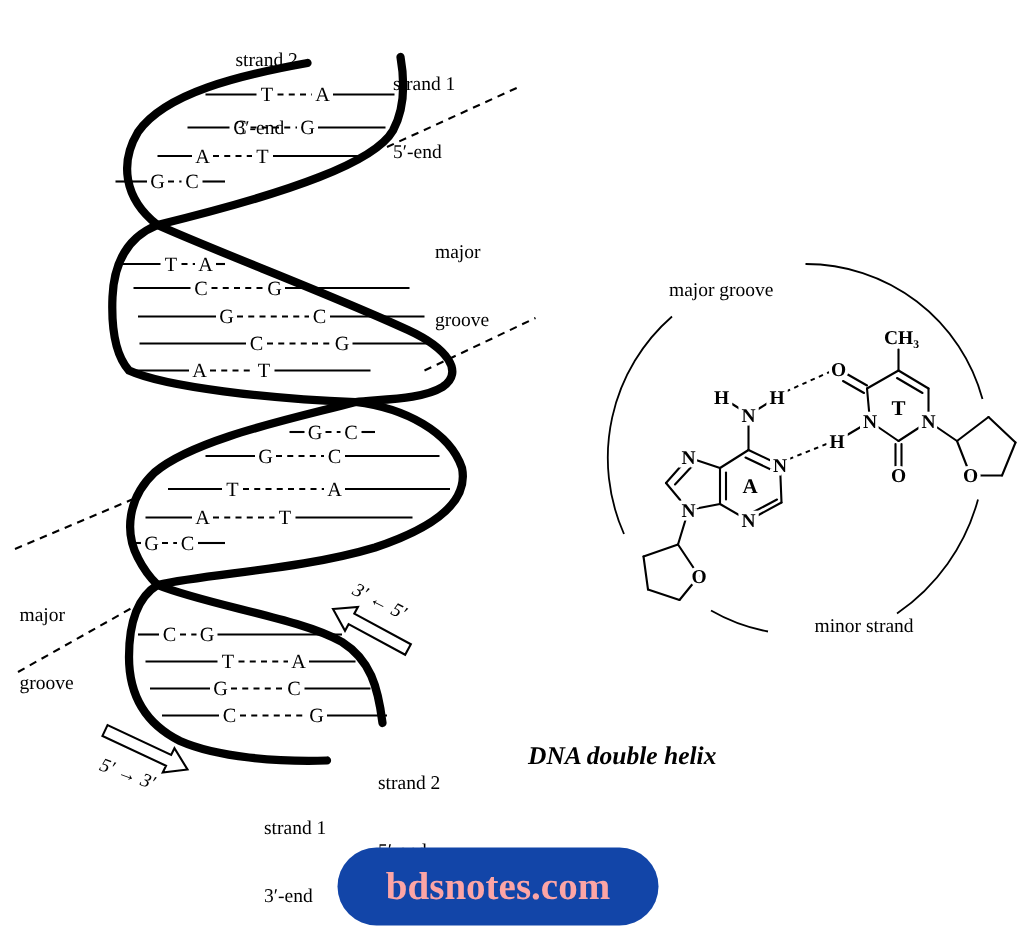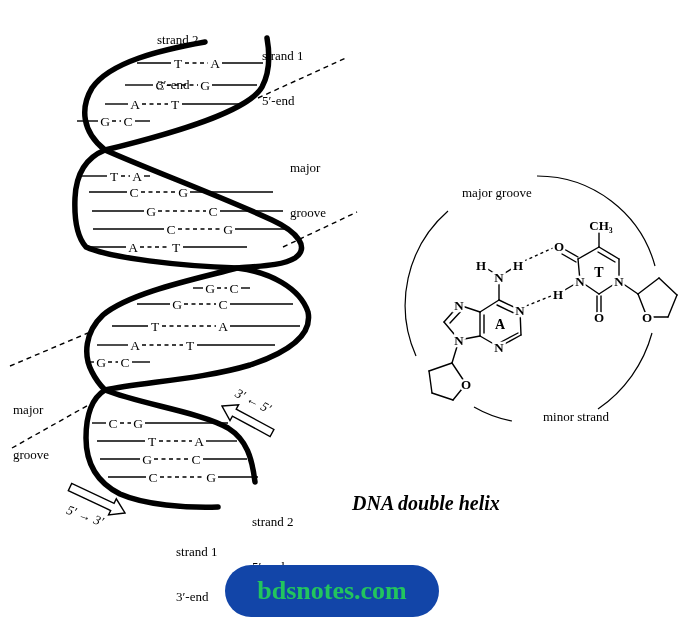--- a/index.html
+++ b/index.html
@@ -1,21 +1,21 @@
 <!DOCTYPE html>
 <html><head>
 <meta charset="utf-8">
 <style>
   html,body{margin:0;padding:0;background:#fff;}
   #stage{position:relative;width:683px;height:622px;background:#fff;overflow:hidden;
          font-family:"Liberation Serif",serif;color:#000;}
   #diagram{position:absolute;left:0;top:0;}
   .lbl{position:absolute;font-size:13px;line-height:15px;white-space:pre;}
   .lbl div{white-space:pre;font-family:Liberation Serif, serif;}
-  .caption{font-style:italic;font-weight:bold;font-size:20px;}
+  .caption{font-style:italic;font-weight:bold;font-size:17px;}
   .arrowlbl{position:absolute;font-style:italic;font-size:13px;width:84px;text-align:center;
             transform-origin:center;}
   .bp{font-family:"Liberation Serif",serif;font-size:13.5px;fill:#000;
       paint-order:stroke;stroke:#ffffff;stroke-width:4px;text-anchor:middle;}
   .atom{font-family:"Liberation Serif",serif;font-weight:bold;fill:#000;
         paint-order:stroke;stroke:#ffffff;stroke-width:4.5px;text-anchor:middle;}
   .backbone{fill:none;stroke:#000;stroke-width:5.5;stroke-linecap:round;}
   .rung{stroke:#000;stroke-width:1.4;}
   .groovedash{stroke:#000;stroke-width:1.4;stroke-dasharray:5 4;fill:none;}
   .bond{stroke:#000;stroke-width:1.4;fill:none;stroke-linecap:round;}
@@ -297,19 +297,19 @@
     <div>5′-end</div>
   </div>
   <div class="lbl" style="left:176px;top:514px">
     <div>strand 1</div>
     <div>3′-end</div>
   </div>
 
   <div class="arrowlbl" style="left:211px;top:393px;transform:rotate(27deg)">3′ ← 5′</div>
   <div class="arrowlbl" style="left:43px;top:508px;transform:rotate(20deg)">5′ → 3′</div>
 
-  <div class="lbl" style="left:462px;top:185px">major groove</div>
+  <div class="lbl" style="left:446px;top:185px">major groove</div>
   <div class="lbl" style="left:543px;top:409px">minor strand</div>
 
   <div class="lbl caption" style="left:352px;top:496px">DNA double helix</div>
 
-  <div id="site-button" style="background: rgb(18, 69, 168); color: #22c55e;">bdsnotes.com</div>
+  <div id="site-button" style="background: rgb(18, 69, 168); color: #fca5a5;">bdsnotes.com</div>
 </div>
 
 </body></html>

